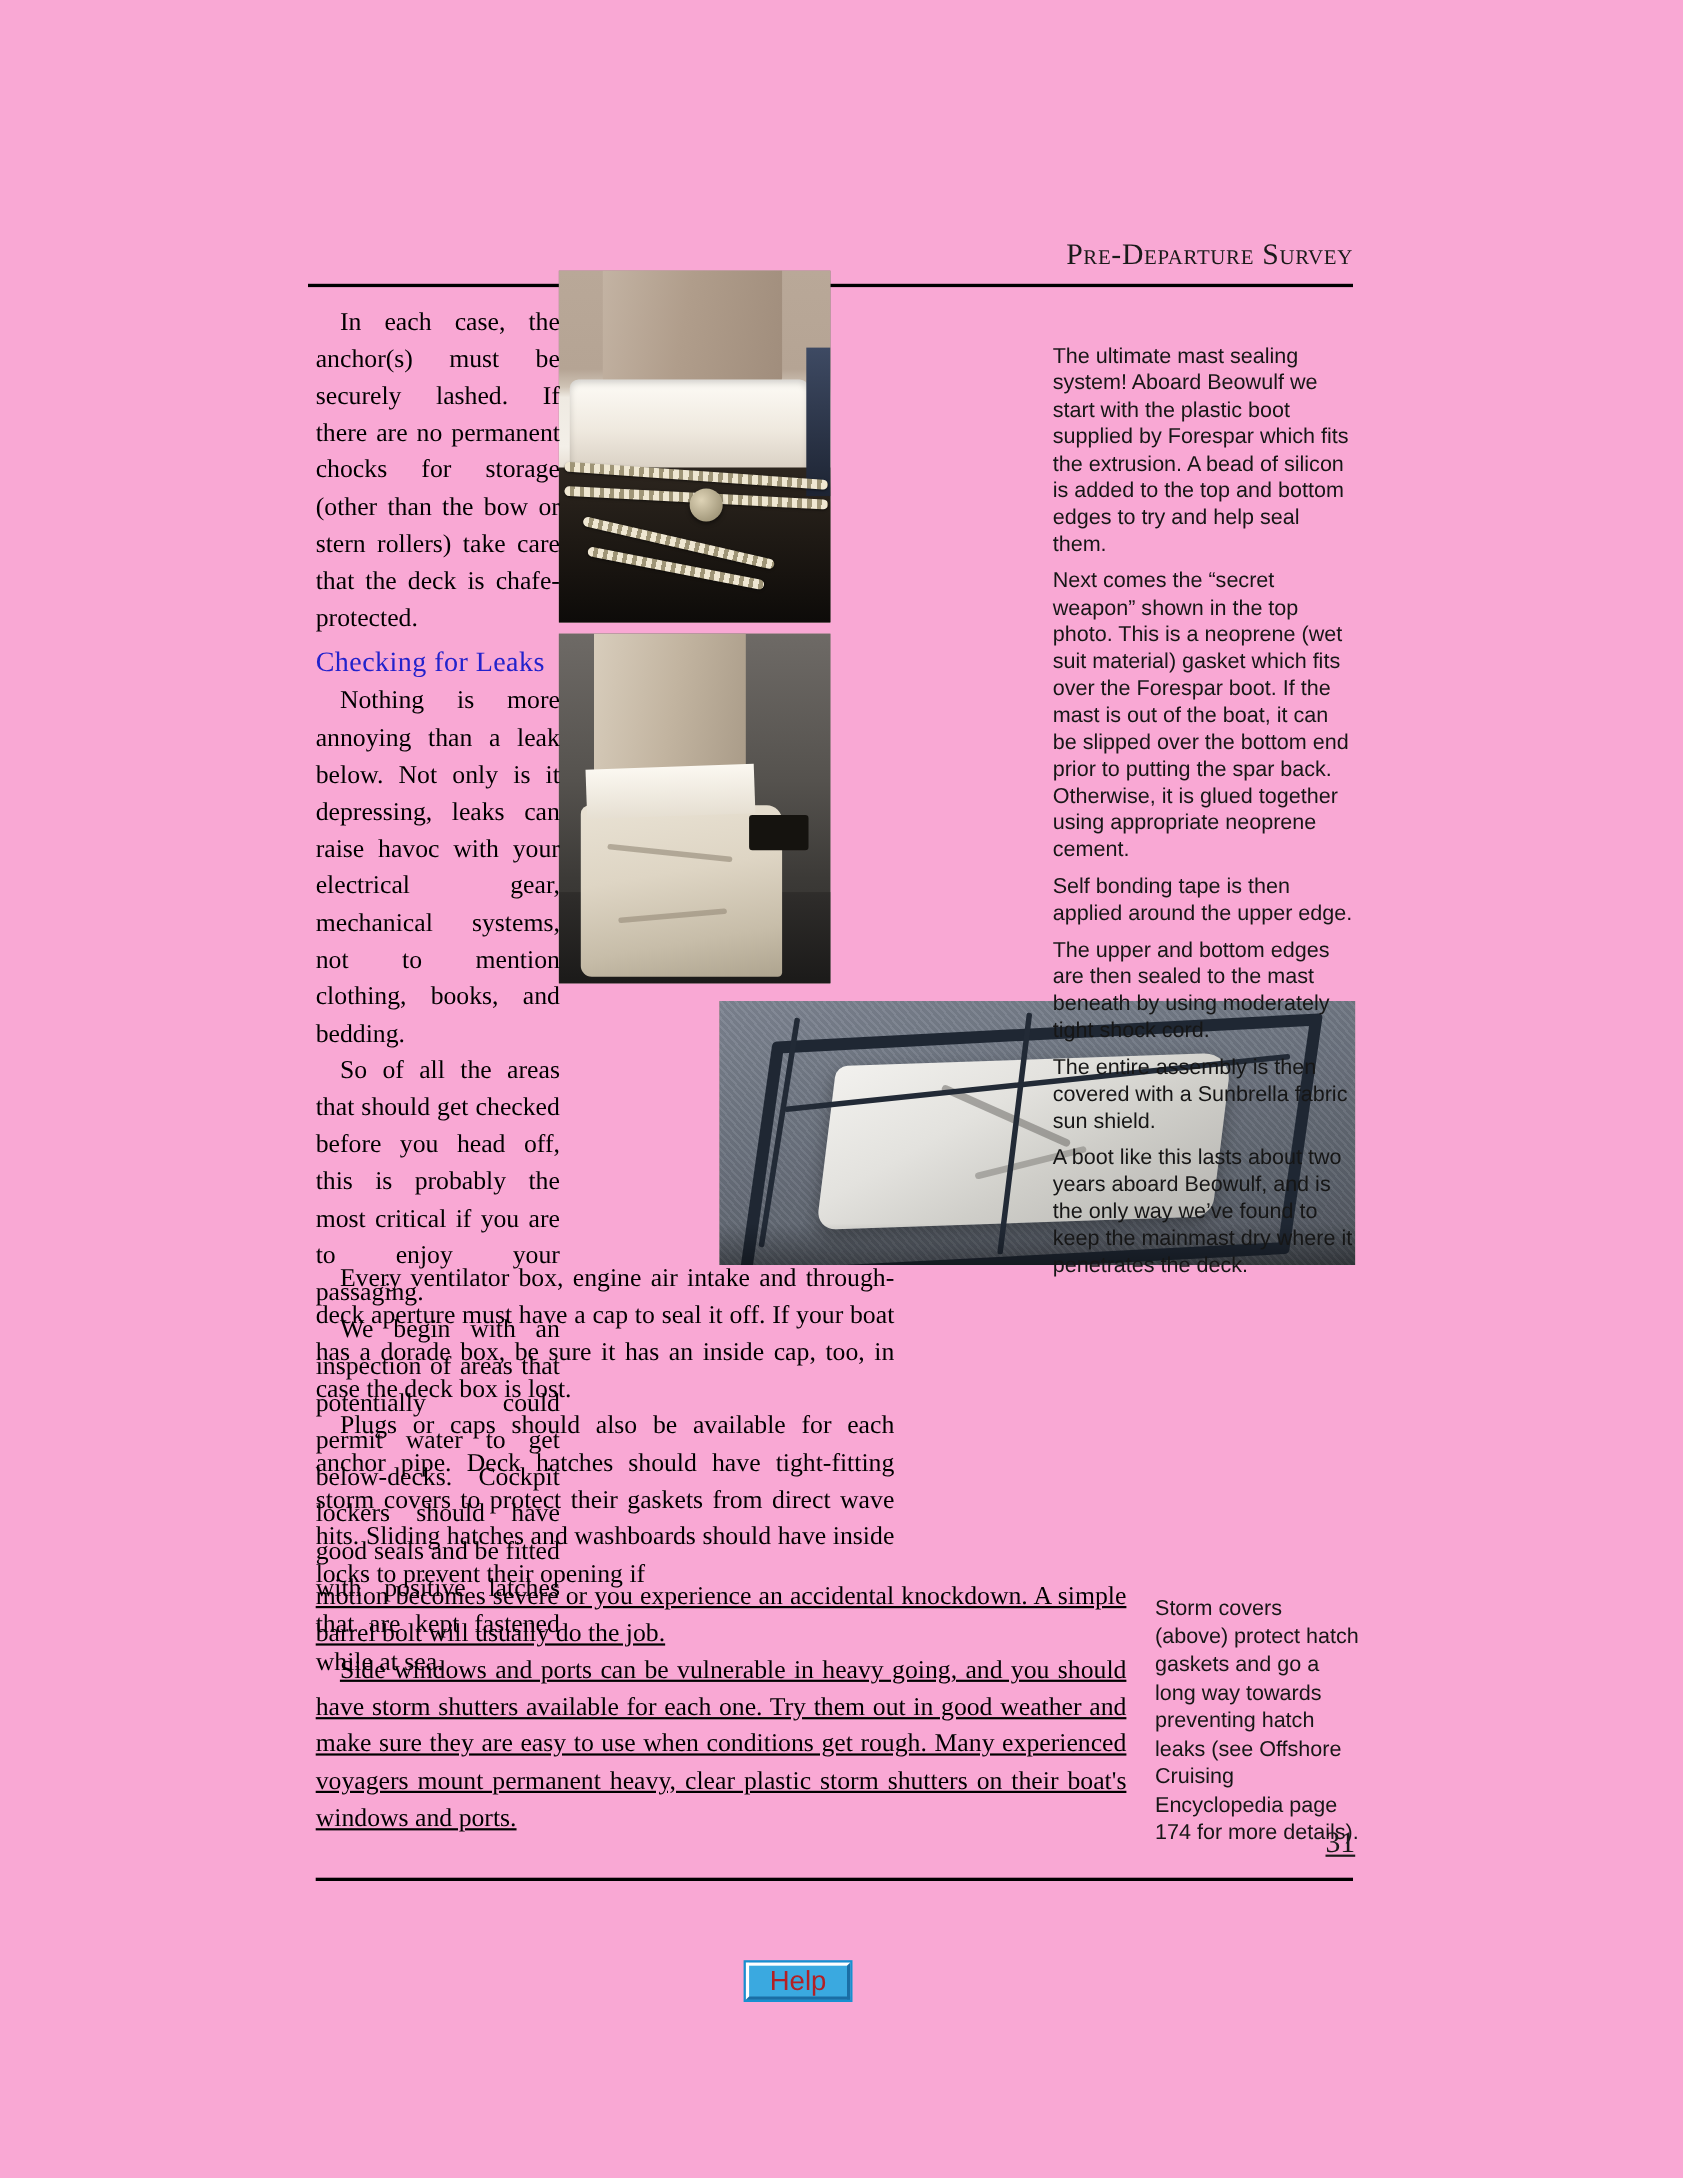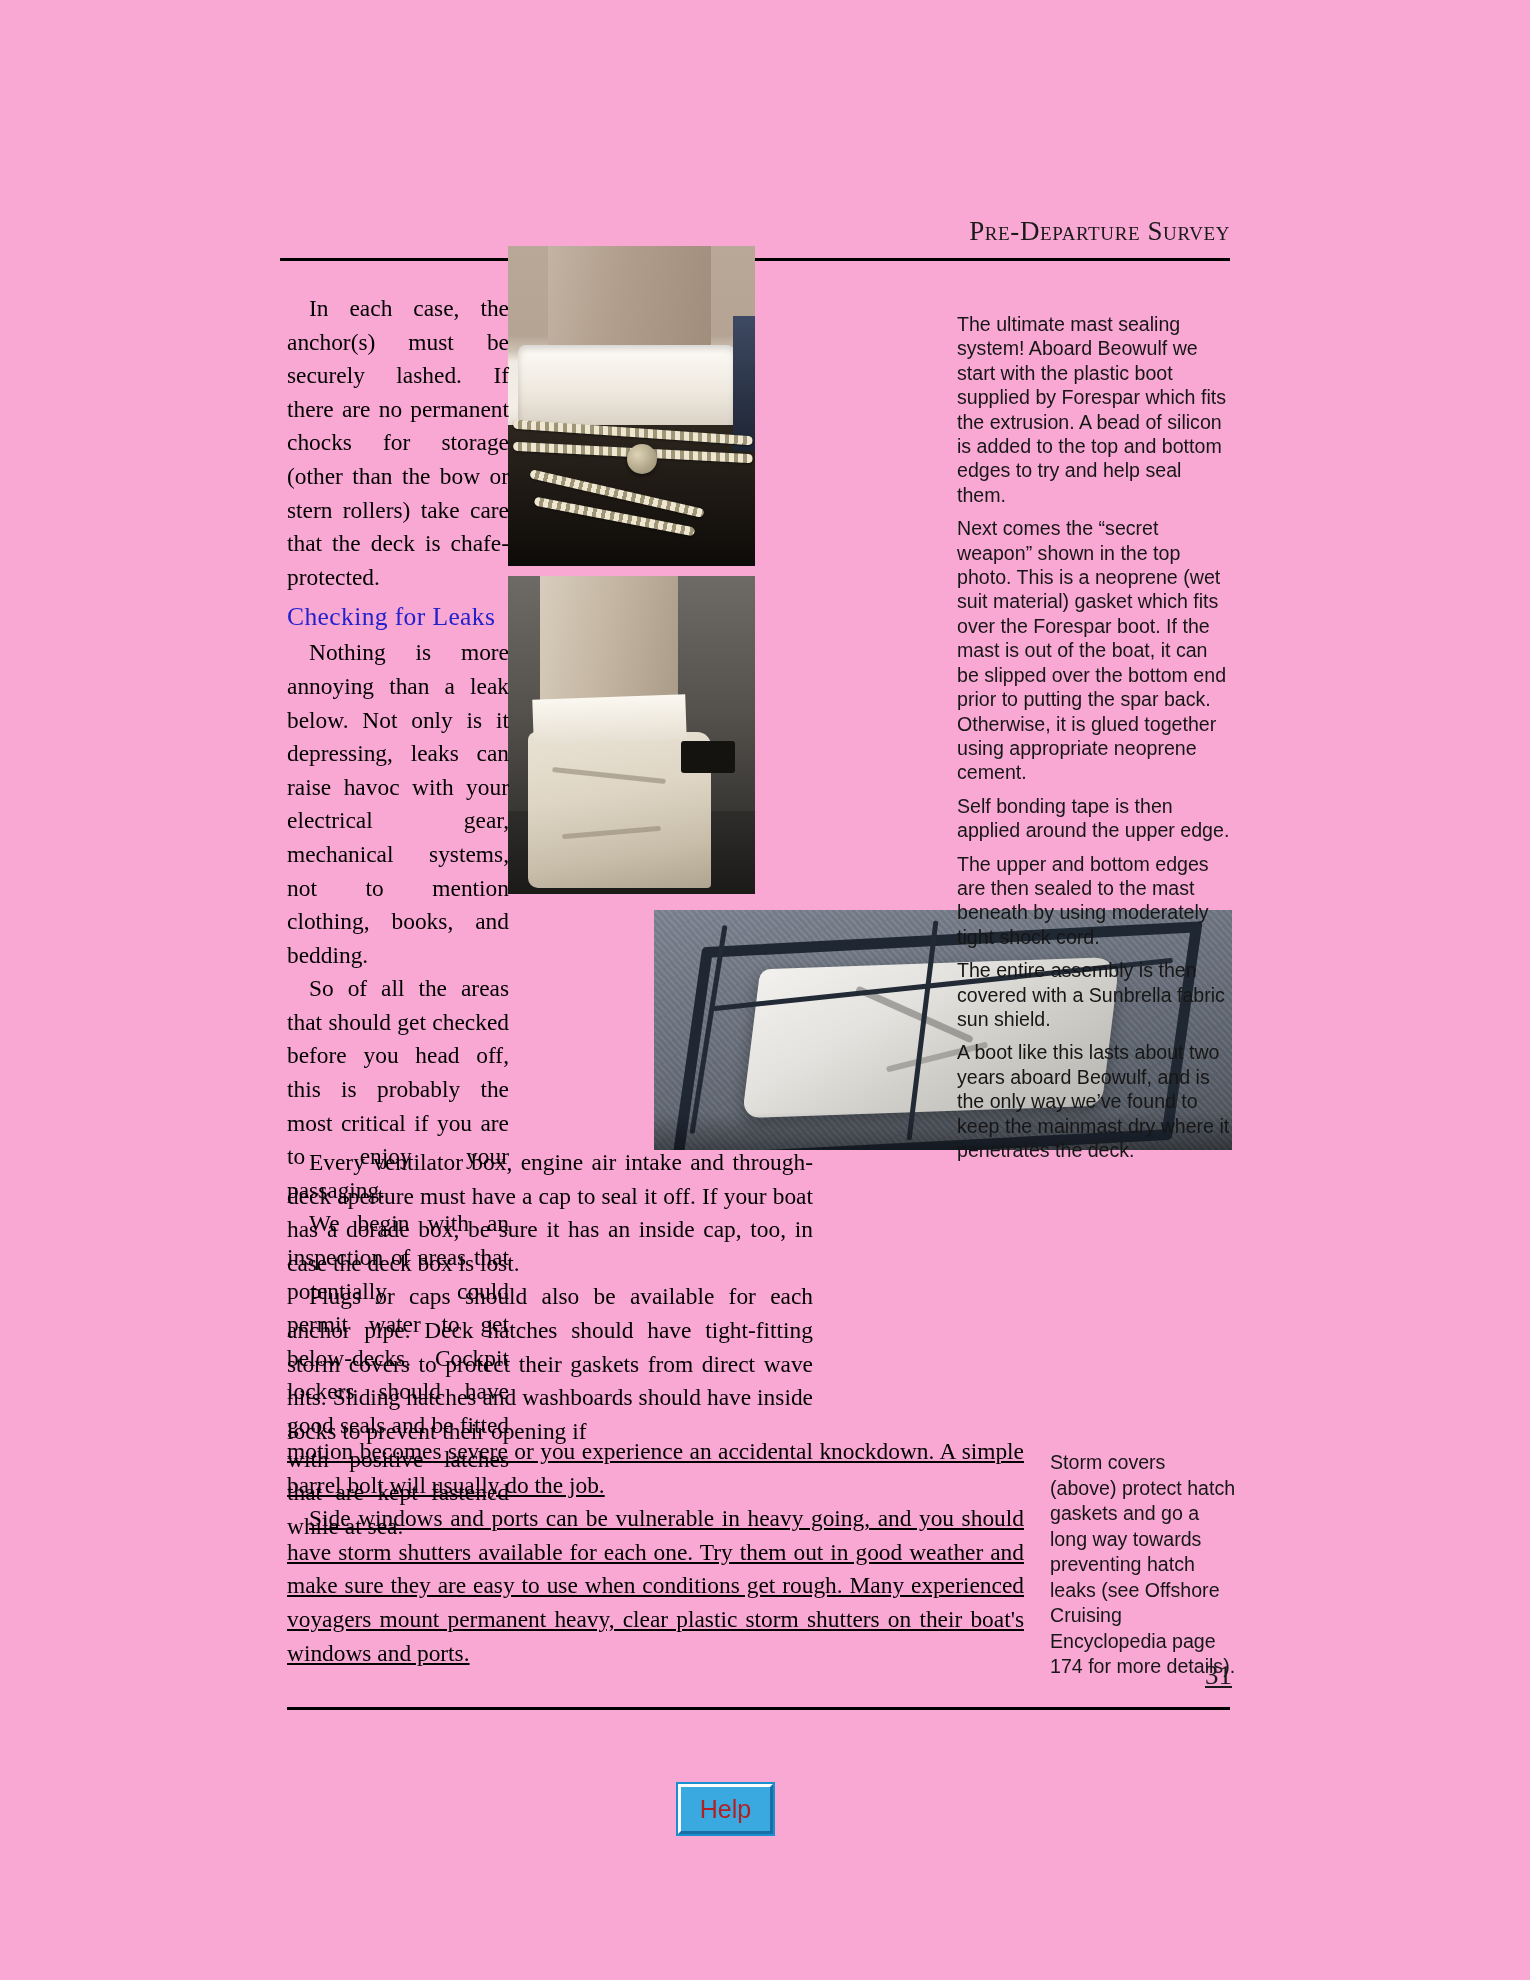--- a/index.html
+++ b/index.html
@@ -80,21 +80,20 @@
     margin: 0;
     text-indent: 22px;
   }
   .bodytext p.noind { text-indent: 0; }
 
   .col-narrow {
     position: absolute;
     left: 287px;
     top: 277px;
     width: 222px;
-    margin-top: 15px;
   }
   .col-mid {
     position: absolute;
     left: 287px;
     top: 1146px;
     width: 526px;
   }
   .col-wide {
     position: absolute;
     left: 287px;
@@ -278,21 +277,21 @@
     position:absolute; left:0; bottom:0; width:100%; height:16%;
     background: linear-gradient(180deg, rgba(0,0,0,0), rgba(0,0,0,.35));
   }
 
   
   .help-btn {
     position: absolute;
     left: 678px;
     top: 1784px;
     width: 95px;
-    height: 50px;
+    height: 34px;
     background: #3aa9e0;
     border-top: 3px solid #ffffff;
     border-left: 3px solid #ffffff;
     border-right: 3px solid #1a6ea5;
     border-bottom: 3px solid #1a6ea5;
     outline: 2px solid #1790d0;
     color: #b32024;
     font-family: "Liberation Sans", sans-serif;
     font-size: 25px;
     display: flex;

